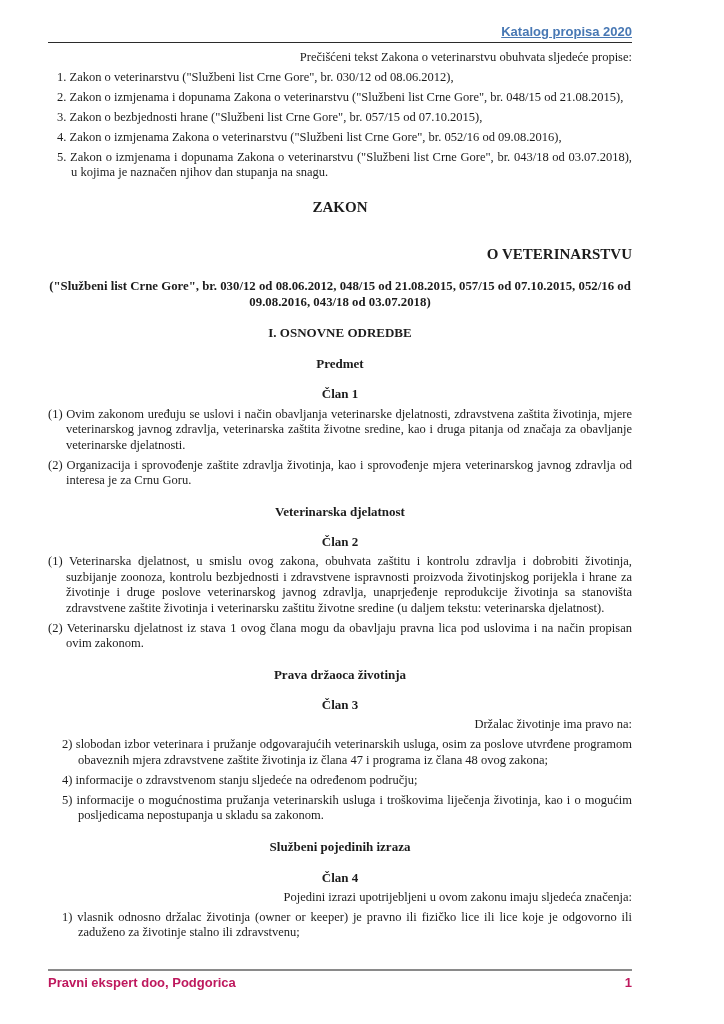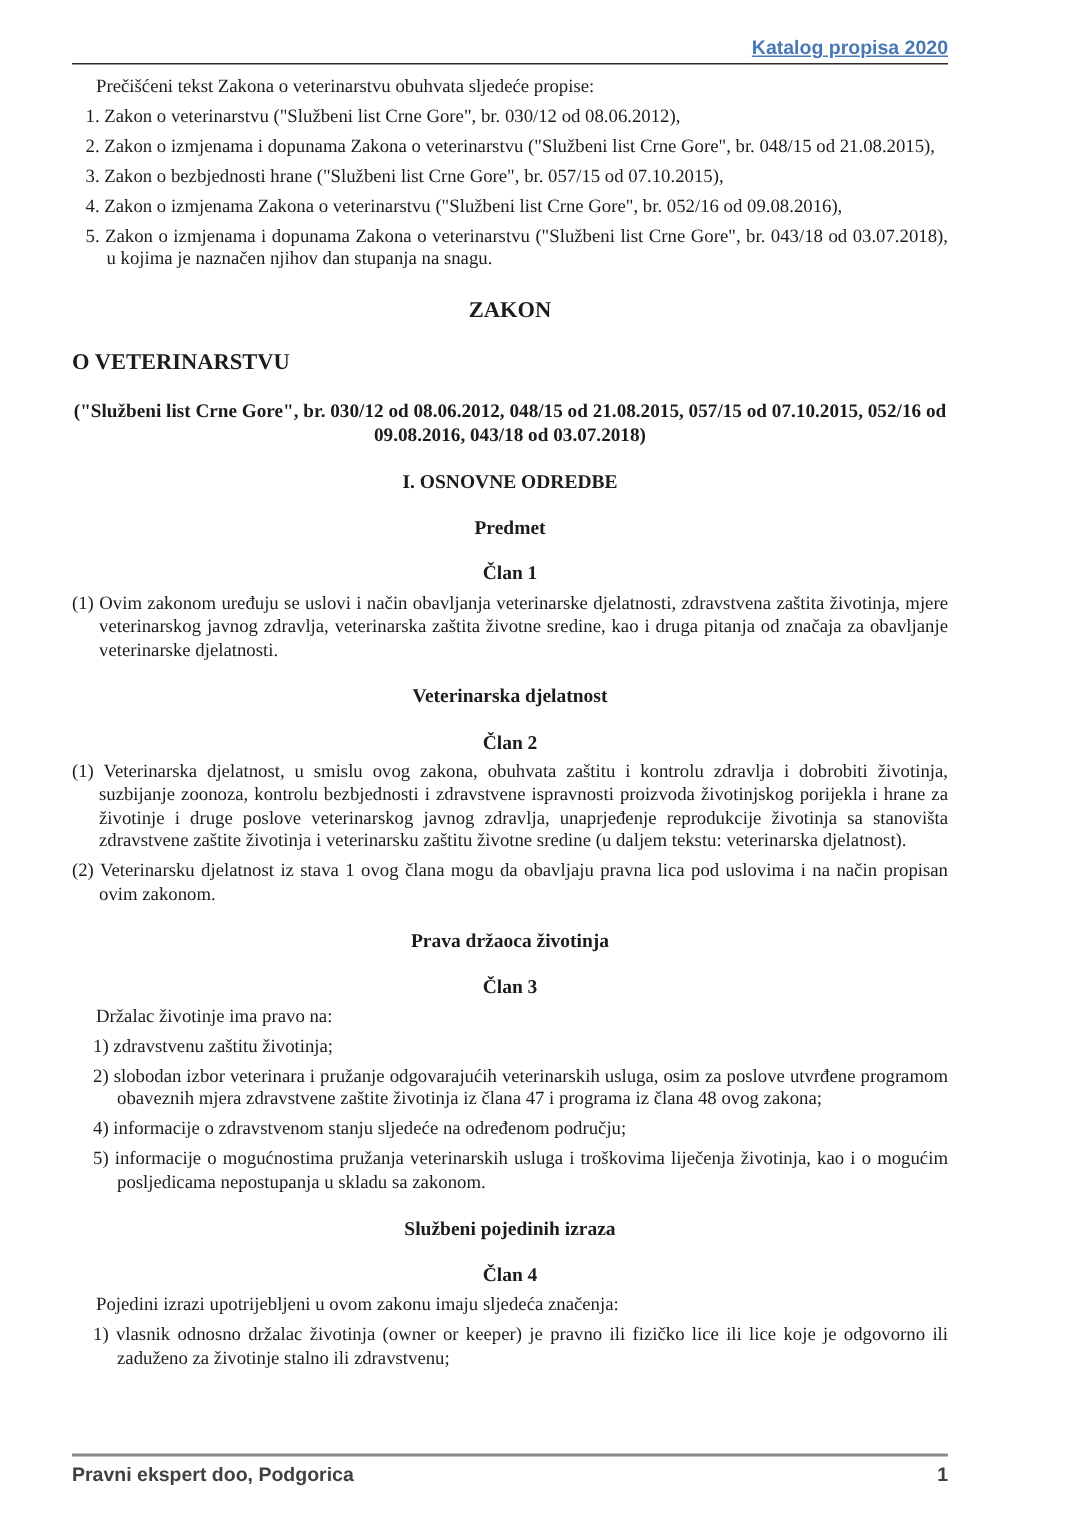--- a/index.html
+++ b/index.html
@@ -25,32 +25,32 @@
   .header-label {
     color:#4878b4;
     font-family:"Liberation Sans", sans-serif;
     font-weight:bold;
     font-size:13px;
     text-decoration:underline;
   }
   
   .body { margin-top:7px; }
   .para { margin:4.5px 0 0 0; text-align:justify; }
-  .indent1 { text-indent:16px; text-align:left; }
+  .indent1 { text-indent:16px; text-align:right; }
   .list-item { margin-left:9px; padding-left:14px; text-indent:-14px; }
   .hang { padding-left:18px; text-indent:-18px; }
   .art-item { margin-left:14px; padding-left:16px; text-indent:-16px; }
   
   .h-law {
     font-size:15px; font-weight:bold; text-align:center;
     margin:17px 0 0 0; line-height:1.2;
   }
   .h-subject {
-    font-size:15px; font-weight:bold; text-align:left;
-    margin:17px 0 0 0; line-height:1.2;
+    font-size:15px; font-weight:bold; text-align:right;
+    margin:29px 0 0 0; line-height:1.2;
   }
   .gazette {
     font-weight:bold; text-align:center;
     font-size:12.8px;
     margin:15px 0 0 0;
     line-height:1.28;
   }
   .h-section, .h-sub {
     font-size:13px; font-weight:bold; text-align:center;
     margin:15px 0 0 0; line-height:1.2;
@@ -60,21 +60,21 @@
     position:absolute;
     left:48px; right:27px; top:969px;
     border-top:2px solid #8a8a8a;
     padding-top:4px;
     display:flex;
     justify-content:space-between;
     align-items:baseline;
     font-family:"Liberation Sans", sans-serif;
     font-weight:bold;
     font-size:13px;
-    color:#404040;
+    color:#be185d;
   }
 </style>
 </head>
 <body>
 
 <div class="page">
 
   <div class="header">
     <span class="header-label">Katalog propisa 2020</span>
   </div>
@@ -92,32 +92,32 @@
     <div class="h-law">ZAKON</div>
     <div class="h-subject">O VETERINARSTVU</div>
     <p class="gazette">("Službeni list Crne Gore", br. 030/12 od 08.06.2012, 048/15 od 21.08.2015, 057/15 od 07.10.2015, 052/16 od 09.08.2016, 043/18 od 03.07.2018)</p>
 
     <div class="h-section">I. OSNOVNE ODREDBE</div>
 
     <div class="h-sub">Predmet</div>
     <div class="h-sub">Član 1</div>
 
     <p class="para hang"><span>(1)</span> <span>Ovim zakonom uređuju se uslovi i način obavljanja veterinarske djelatnosti, zdravstvena zaštita životinja, mjere veterinarskog javnog zdravlja, veterinarska zaštita životne sredine, kao i druga pitanja od značaja za obavljanje veterinarske djelatnosti.</span></p>
+    <p class="para hang"><span>(2)</span> <span>Organizacija i sprovođenje zaštite zdravlja životinja, kao i sprovođenje mjera veterinarskog javnog zdravlja od interesa je za Crnu Goru.</span></p>
 
     <div class="h-sub">Veterinarska djelatnost</div>
     <div class="h-sub">Član 2</div>
 
     <p class="para hang"><span>(1)</span> <span>Veterinarska djelatnost, u smislu ovog zakona, obuhvata zaštitu i kontrolu zdravlja i dobrobiti životinja, suzbijanje zoonoza, kontrolu bezbjednosti i zdravstvene ispravnosti proizvoda životinjskog porijekla i hrane za životinje i druge poslove veterinarskog javnog zdravlja, unaprjeđenje reprodukcije životinja sa stanovišta zdravstvene zaštite životinja i veterinarsku zaštitu životne sredine (u daljem tekstu: veterinarska djelatnost).</span></p>
     <p class="para hang"><span>(2)</span> <span>Veterinarsku djelatnost iz stava 1 ovog člana mogu da obavljaju pravna lica pod uslovima i na način propisan ovim zakonom.</span></p>
 
     <div class="h-sub">Prava držaoca životinja</div>
     <div class="h-sub">Član 3</div>
 
     <p class="para indent1">Držalac životinje ima pravo na:</p>
-    <p class="para art-item"><span>1)</span> <span>zdravstvenu zaštitu životinja;</span></p>
     <p class="para art-item"><span>2)</span> <span>slobodan izbor veterinara i pružanje odgovarajućih veterinarskih usluga, osim za poslove utvrđene programom obaveznih mjera zdravstvene zaštite životinja iz člana 47 i programa iz člana 48 ovog zakona;</span></p>
     <p class="para art-item"><span>4)</span> <span>informacije o zdravstvenom stanju sljedeće na određenom području;</span></p>
     <p class="para art-item"><span>5)</span> <span>informacije o mogućnostima pružanja veterinarskih usluga i troškovima liječenja životinja, kao i o mogućim posljedicama nepostupanja u skladu sa zakonom.</span></p>
 
     <div class="h-sub">Službeni pojedinih izraza</div>
     <div class="h-sub">Član 4</div>
 
     <p class="para indent1">Pojedini izrazi upotrijebljeni u ovom zakonu imaju sljedeća značenja:</p>
     <p class="para art-item"><span>1)</span> <span>vlasnik odnosno držalac životinja (owner or keeper) je pravno ili fizičko lice ili lice koje je odgovorno ili zaduženo za životinje stalno ili zdravstvenu;</span></p>
 

